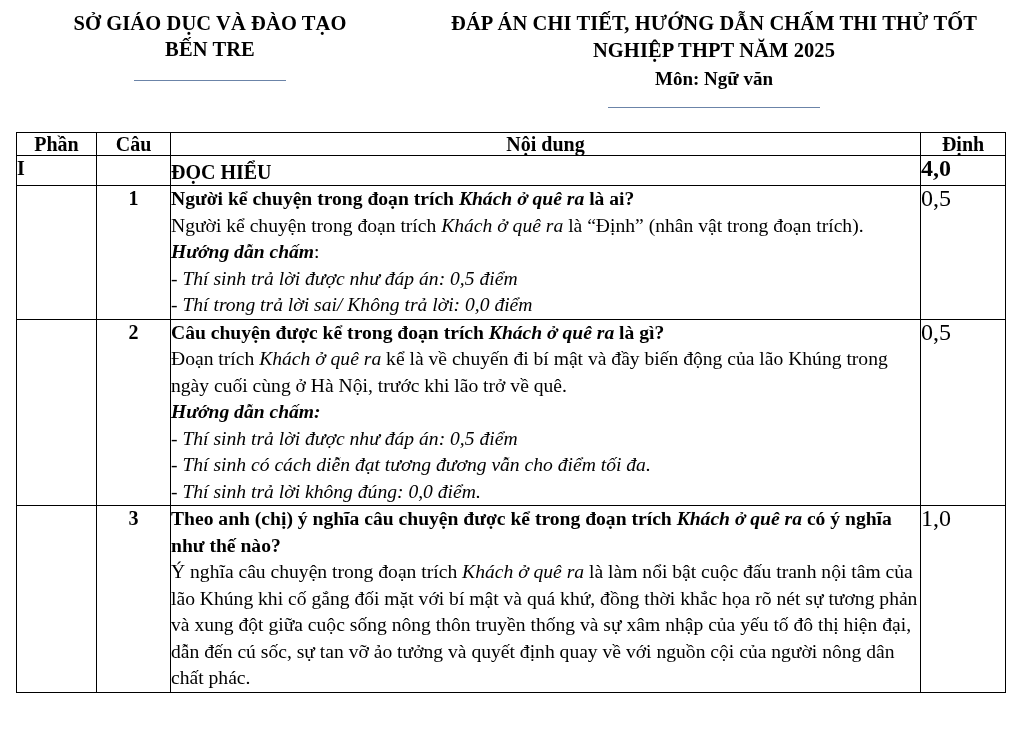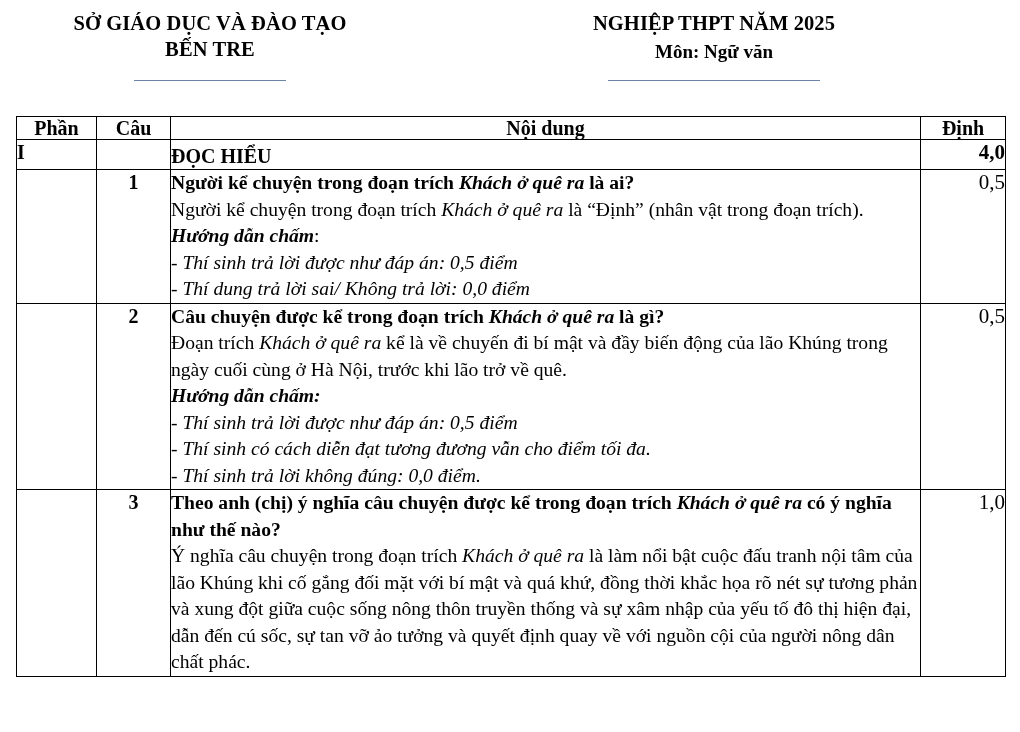--- a/index.html
+++ b/index.html
@@ -68,21 +68,21 @@
   }
   .rule-right {
     width: 212px;
     margin-top: 15px;
   }
 
   
   .tbl-wrap {
     position: absolute;
     left: 16px;
-    top: 116px;
+    top: 132px;
     width: 989px;
   }
   table.grading {
     border-collapse: collapse;
     width: 989px;
     table-layout: fixed;
   }
   table.grading th,
   table.grading td {
     border: 1.2px solid #000000;
@@ -110,22 +110,22 @@
     padding: 4px 0 0 6px;
   }
   td.ques-cell {
     text-align: center;
     font-weight: bold;
     font-size: 20px;
     line-height: 24px;
     padding: 6px 0 0 0;
   }
   td.score-cell {
-    text-align: right;
-    font-size: 21px;
+    text-align: left;
+    font-size: 24px;
     line-height: 24px;
     padding: 5px 0 0 0;
     margin-top: 8px;
   }
   td.score-cell.bold { font-weight: bold; }
 
   td.body-cell {
     padding: 4px 8px 6px 10px;
     font-size: 19.6px;
     line-height: 26.5px;
@@ -163,20 +163,21 @@
 
   <div class="masthead">
 
     <div class="mast-col mast-left">
       <div class="mast-line">SỞ GIÁO DỤC VÀ ĐÀO TẠO</div>
       <div class="mast-line">BẾN TRE</div>
       <div class="rule rule-left"></div>
     </div>
 
     <div class="mast-col mast-right">
+      <div class="mast-line">ĐÁP ÁN CHI TIẾT, HƯỚNG DẪN CHẤM THI THỬ TỐT</div>
       <div class="mast-line">NGHIỆP THPT NĂM 2025</div>
       <div class="mast-sub">Môn: Ngữ văn</div>
       <div class="rule rule-right"></div>
     </div>
 
   </div>
 
   <div class="tbl-wrap">
     <table class="grading">
       <colgroup>
@@ -207,21 +208,21 @@
         </tr>
 
       <tr>
             <td class="part-cell"></td>
             <td class="ques-cell">1</td>
             <td class="body-cell">
               <div class="q-prompt"><span>Người kể chuyện trong đoạn trích </span><em class="work">Khách ở quê ra</em><span> là ai?</span></div>
               <div class="q-answer"><span>Người kể chuyện trong đoạn trích </span><em class="work">Khách ở quê ra</em><span> là “Định” (nhân vật trong đoạn  trích).</span></div>
               <div><span class="hd-label">Hướng dẫn chấm</span><span>:</span></div>
               <div class="g-line">- Thí sinh trả lời được như đáp án: 0,5 điểm</div>
-              <div class="g-line">- Thí dung trả lời sai/ Không trả lời: 0,0 điểm</div>
+              <div class="g-line">- Thí trong trả lời sai/ Không trả lời: 0,0 điểm</div>
             </td>
             <td class="score-cell">0,5</td>
           </tr>
           <tr>
             <td class="part-cell"></td>
             <td class="ques-cell">2</td>
             <td class="body-cell">
               <div class="q-prompt"><span>Câu chuyện được kể trong đoạn trích </span><em class="work">Khách ở quê ra</em><span> là gì?</span></div>
               <div class="q-answer"><span>Đoạn trích </span><em class="work">Khách ở quê ra</em><span> kể là về chuyến đi bí mật và đầy biến động của lão Khúng trong ngày cuối cùng ở Hà Nội, trước khi lão trở về quê.</span></div>
               <div><span class="hd-label">Hướng dẫn chấm:</span></div>

